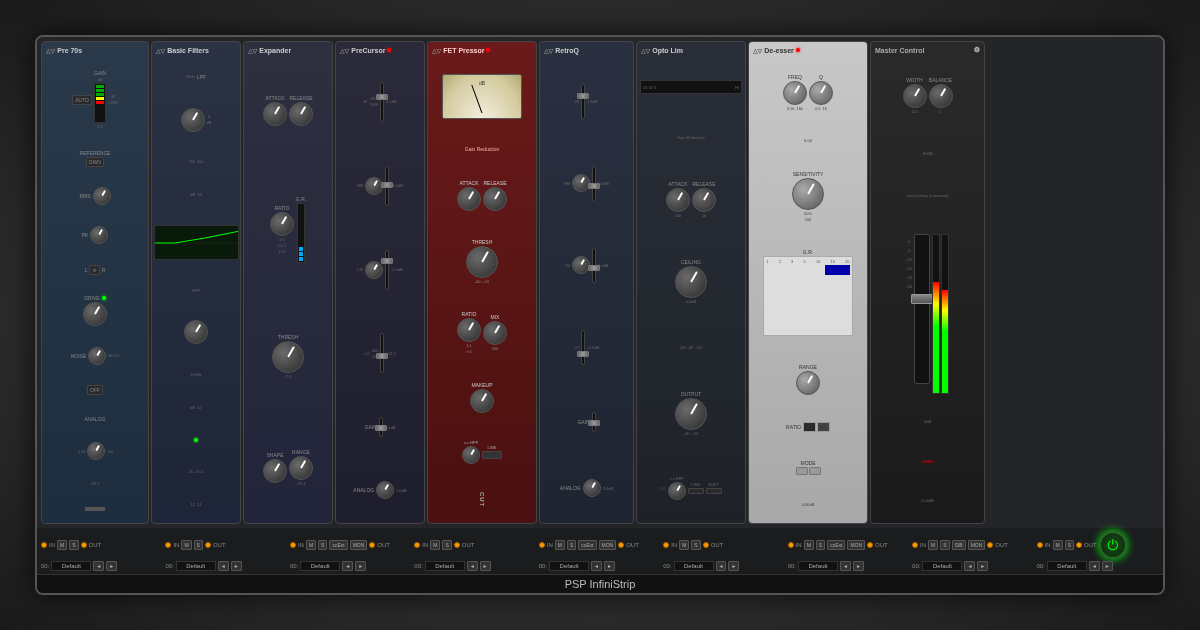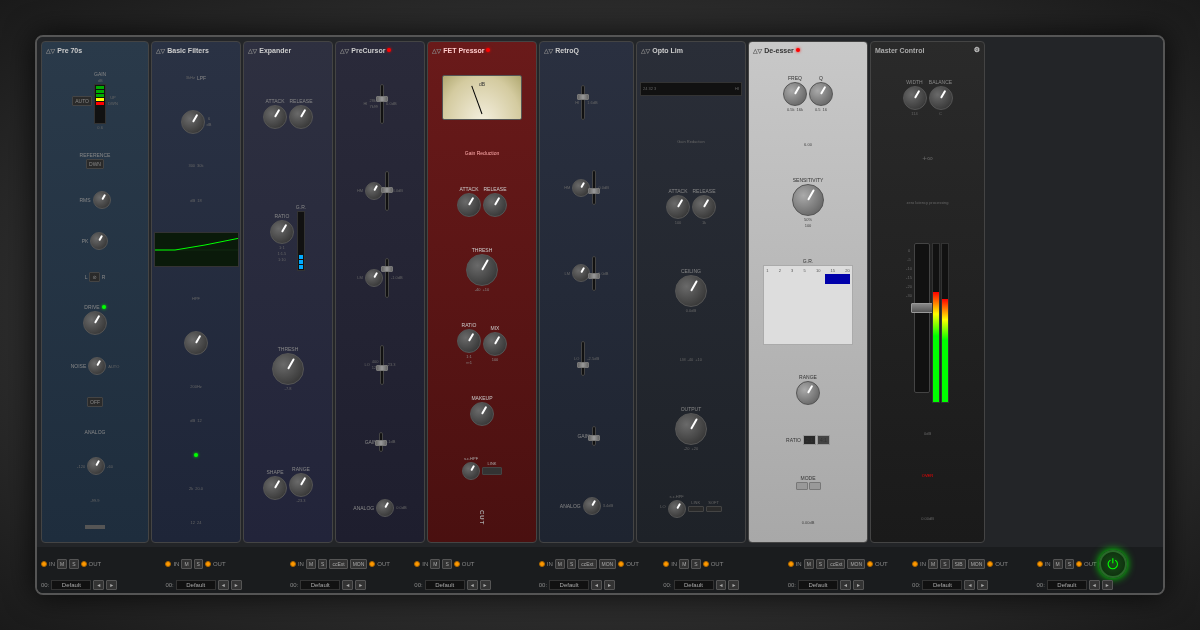--- a/index.html
+++ b/index.html
@@ -1050,13 +1050,16 @@
       </div>
       <div class="transport-module">
         <span class="io-label">00:</span>
         <div class="preset-display">Default</div>
         <div class="btn-small">◄</div>
         <div class="btn-small">►</div>
       </div>
     </div>
   </div>
 
+  <div class="plugin-title-bar">
+    <span>PSP InfiniStrip</span>
+  </div>
 </div>
 
 </body></html>

